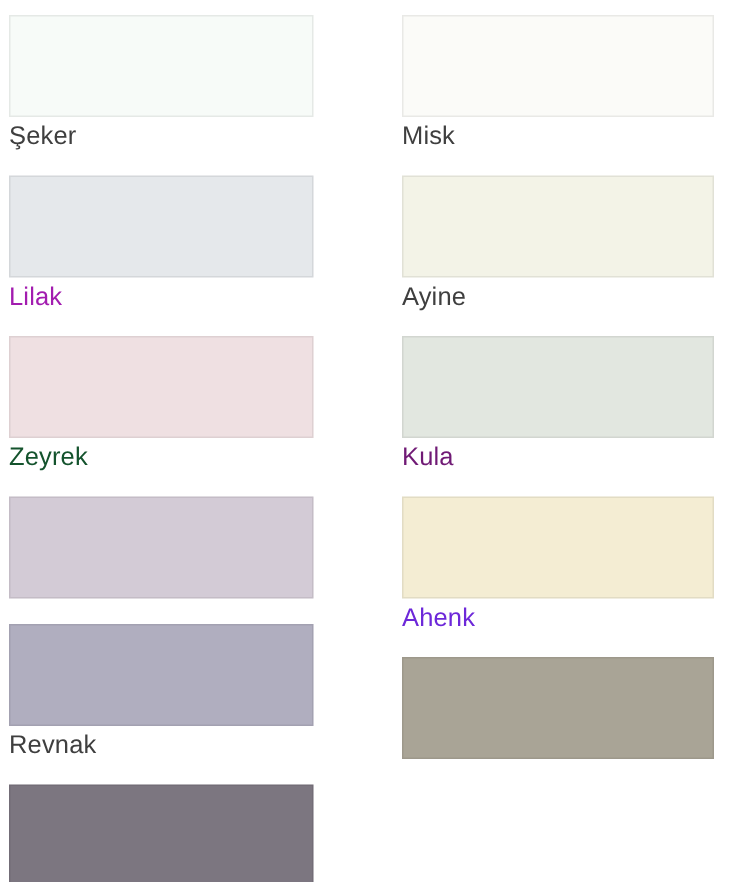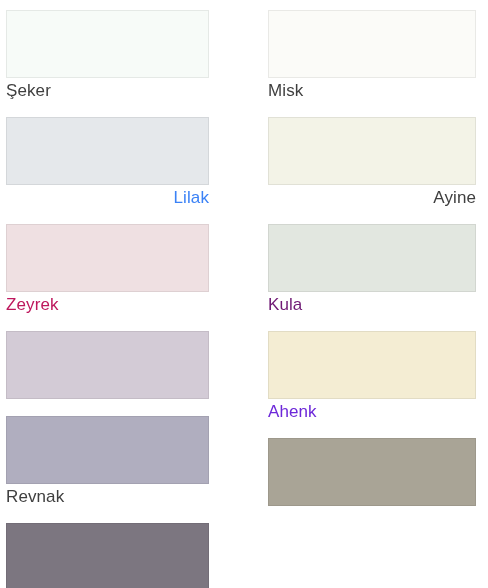--- a/index.html
+++ b/index.html
@@ -59,26 +59,26 @@
 
   <div class="palette-column" id="column-left">
 
     <div class="swatch-cell">
       <span class="swatch-chip" style="background-color: rgb(247, 251, 248);"></span>
       <span class="swatch-label" style="color: rgb(63, 63, 63);">Şeker</span>
     </div>
 
     <div class="swatch-cell">
       <span class="swatch-chip" style="background-color: rgb(229, 232, 235);"></span>
-      <span class="swatch-label" style="color: #3b82f6; text-align: right;">Lilak</span>
+      <span class="swatch-label" style="color: #a21caf;">Lilak</span>
     </div>
 
     <div class="swatch-cell">
       <span class="swatch-chip" style="background-color: rgb(239, 224, 226);"></span>
-      <span class="swatch-label" style="color: #be185d;">Zeyrek</span>
+      <span class="swatch-label" style="color: #14532d;">Zeyrek</span>
     </div>
 
     <div class="swatch-cell">
       <span class="swatch-chip" style="background-color: rgb(211, 203, 214);"></span>
     </div>
 
     <div class="swatch-cell">
       <span class="swatch-chip" style="background-color: rgb(176, 174, 191);"></span>
       <span class="swatch-label" style="color: rgb(63, 63, 63);">Revnak</span>
     </div>
@@ -92,21 +92,21 @@
 
   <div class="palette-column" id="column-right">
 
     <div class="swatch-cell">
       <span class="swatch-chip" style="background-color: rgb(251, 251, 248);"></span>
       <span class="swatch-label" style="color: rgb(63, 63, 63);">Misk</span>
     </div>
 
     <div class="swatch-cell">
       <span class="swatch-chip" style="background-color: rgb(243, 243, 231);"></span>
-      <span class="swatch-label" style="color: rgb(63, 63, 63); text-align: right;">Ayine</span>
+      <span class="swatch-label" style="color: rgb(63, 63, 63);">Ayine</span>
     </div>
 
     <div class="swatch-cell">
       <span class="swatch-chip" style="background-color: rgb(226, 231, 224);"></span>
       <span class="swatch-label" style="color: #701a75;">Kula</span>
     </div>
 
     <div class="swatch-cell">
       <span class="swatch-chip" style="background-color: rgb(244, 237, 211);"></span>
       <span class="swatch-label" style="color: #6d28d9;">Ahenk</span>

